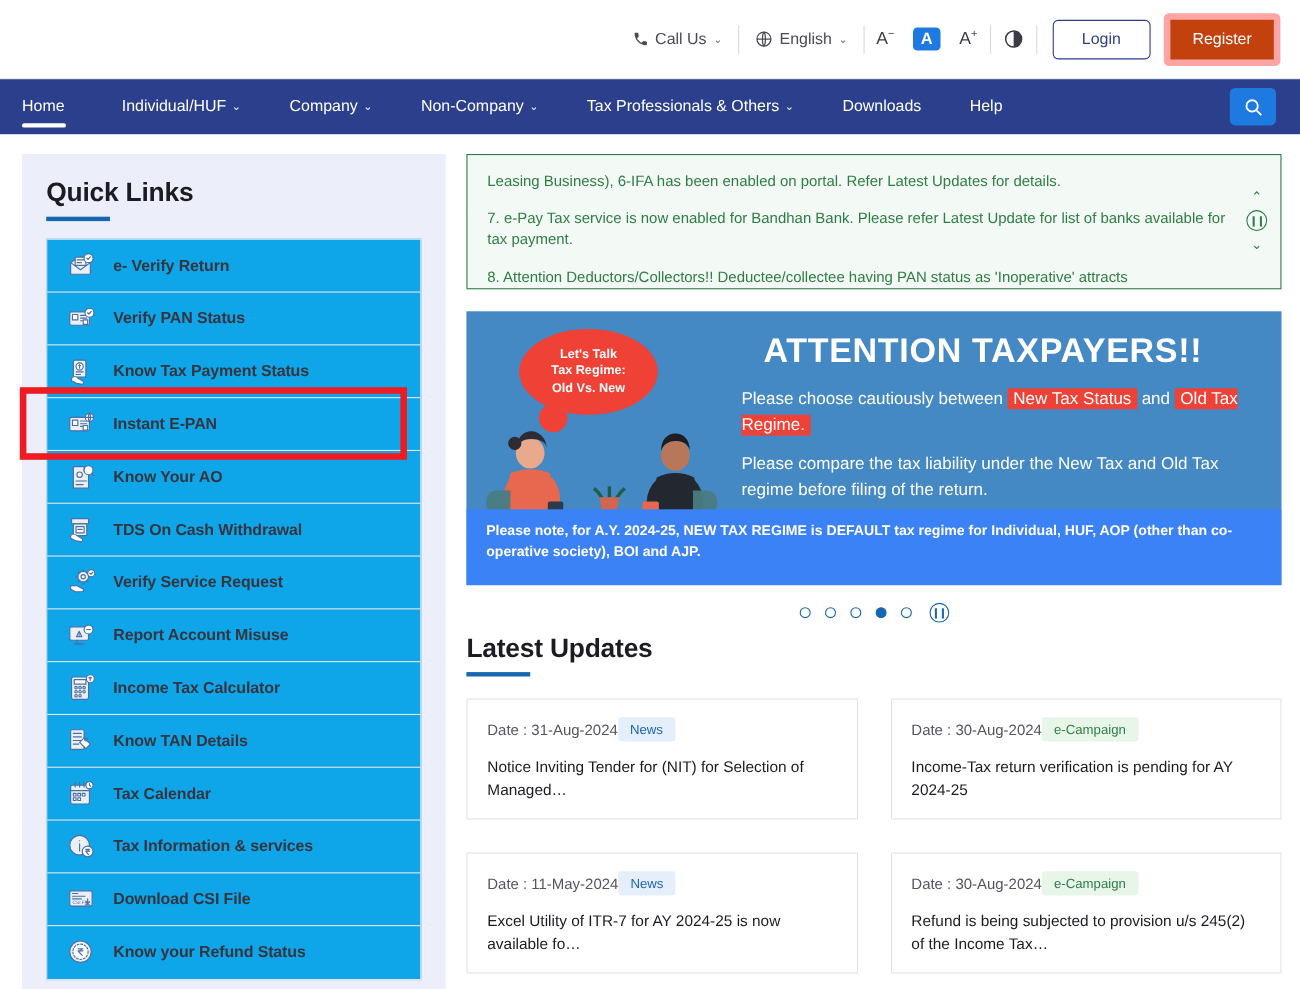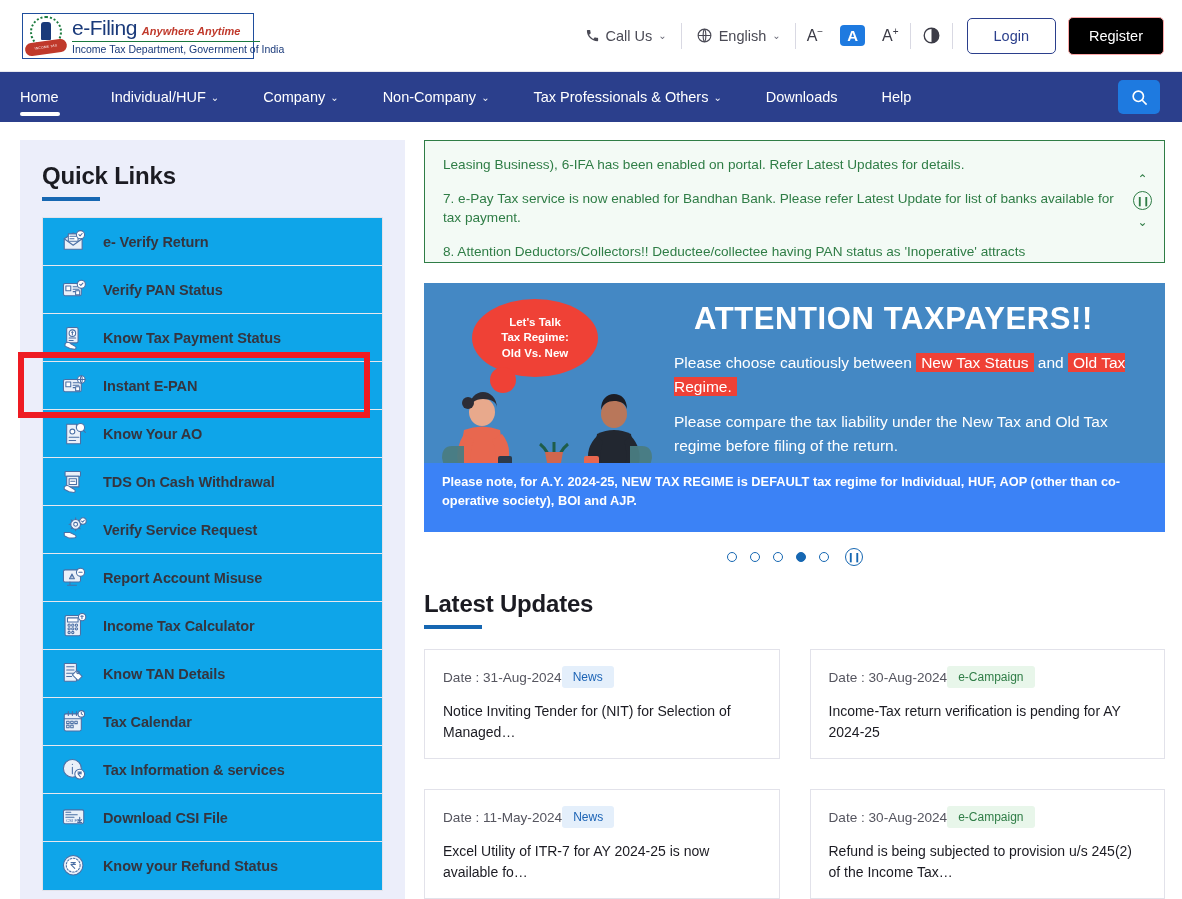--- a/index.html
+++ b/index.html
@@ -86,21 +86,21 @@
     background: #1e7ae0; color: #fff;
     border-radius: 4px; padding: 2px 7px; margin: 0 6px;
     font-size: 15px; font-weight: 600;
   }
   .btn-login {
     border: 1px solid #2b3f8c; color: #2b3f8c; background: #fff;
     font-size: 14.5px; padding: 9px 26px; border-radius: 5px;
     cursor: pointer; margin-left: 14px;
   }
   .btn-register {
-    border: 1px solid #fca5a5; color: #fff; background: #000000;
+    border: 6px solid #fca5a5; color: #fff; background: #c2410c;
     font-size: 14.5px; padding: 10px 20px; border-radius: 5px;
     cursor: pointer; margin-left: 12px; font-weight: 500;
   }
 
   
   .nav {
     height: 50px; background: #2b3f8c;
     display: flex; align-items: center;
     padding-left: 20px; position: relative;
   }
@@ -249,55 +249,40 @@
   .dot-pause {
     width: 18px; height: 18px; border: 1.6px solid #1667b2;
     border-radius: 50%; display: flex; align-items: center;
     justify-content: center; color: #1667b2; cursor: pointer; margin-left: 3px;
   }
   .dot-pause span { font-size: 9px; letter-spacing: -1px; font-weight: bold; }
 
   
   .lu-title {
     font-size: 24px; font-weight: bold; color: #1b1b22;
-    margin-top: 24px; letter-spacing: -.2px;
+    margin-top: 10px; letter-spacing: -.2px;
   }
   .lu-underline { width: 58px; height: 4px; background: #1667b2; margin: 7px 0 20px 0; }
   .lu-grid { display: grid; grid-template-columns: 1fr 1fr; gap: 30px 30px; }
   .lu-card {
     border: 1px solid #e2e2ea; background: #fff;
     height: 110px; padding: 16px 18px; cursor: pointer;
   }
   .lu-head { display: flex; align-items: center; margin-bottom: 13px; }
   .lu-date { font-size: 13.6px; color: #55555f; }
   .lu-tag { font-size: 12px; padding: 4px 11px; border-radius: 3px; }
   .lu-tag.news { background: #e4effb; color: #1b63b5; }
   .lu-tag.camp { background: #e8f6ea; color: #2f7d46; }
   .lu-text { font-size: 14px; color: #1b1b22; line-height: 1.5; }
 </style>
 </head>
 <body>
 
 <div class="topbar">
 
-  <div class="logo-box">
-    <div class="emblem">
-      <div class="ring"></div>
-      <div class="pillar"></div>
-      <div class="ribbon">INCOME TAX DEPARTMENT</div>
-    </div>
-    <div class="logo-text">
-      <div class="logo-line1">
-        <span class="logo-efiling">e-Filing</span>
-        <span class="logo-tag">Anywhere Anytime</span>
-      </div>
-      <div class="logo-rule"></div>
-      <div class="logo-line2">Income Tax Department, Government of India</div>
-    </div>
-  </div>
 
   <div class="top-right">
 
     <div class="tr-item">
       <svg class="icon-svg" width="15" height="15" viewBox="0 0 24 24" fill="#4a4a55">
         <path d="M6.6 10.8c1.4 2.8 3.8 5.1 6.6 6.6l2.2-2.2c.3-.3.7-.4 1-.2 1.2.4 2.4.6 3.6.6.6 0 1 .4 1 1V20c0 .6-.4 1-1 1C10.6 21 3 13.4 3 4c0-.6.4-1 1-1h3.5c.6 0 1 .4 1 1 0 1.3.2 2.5.6 3.6.1.4 0 .8-.2 1l-2.3 2.2z"></path>
       </svg>
       <span>Call Us</span>
       <span class="caret">⌄</span>
     </div>

